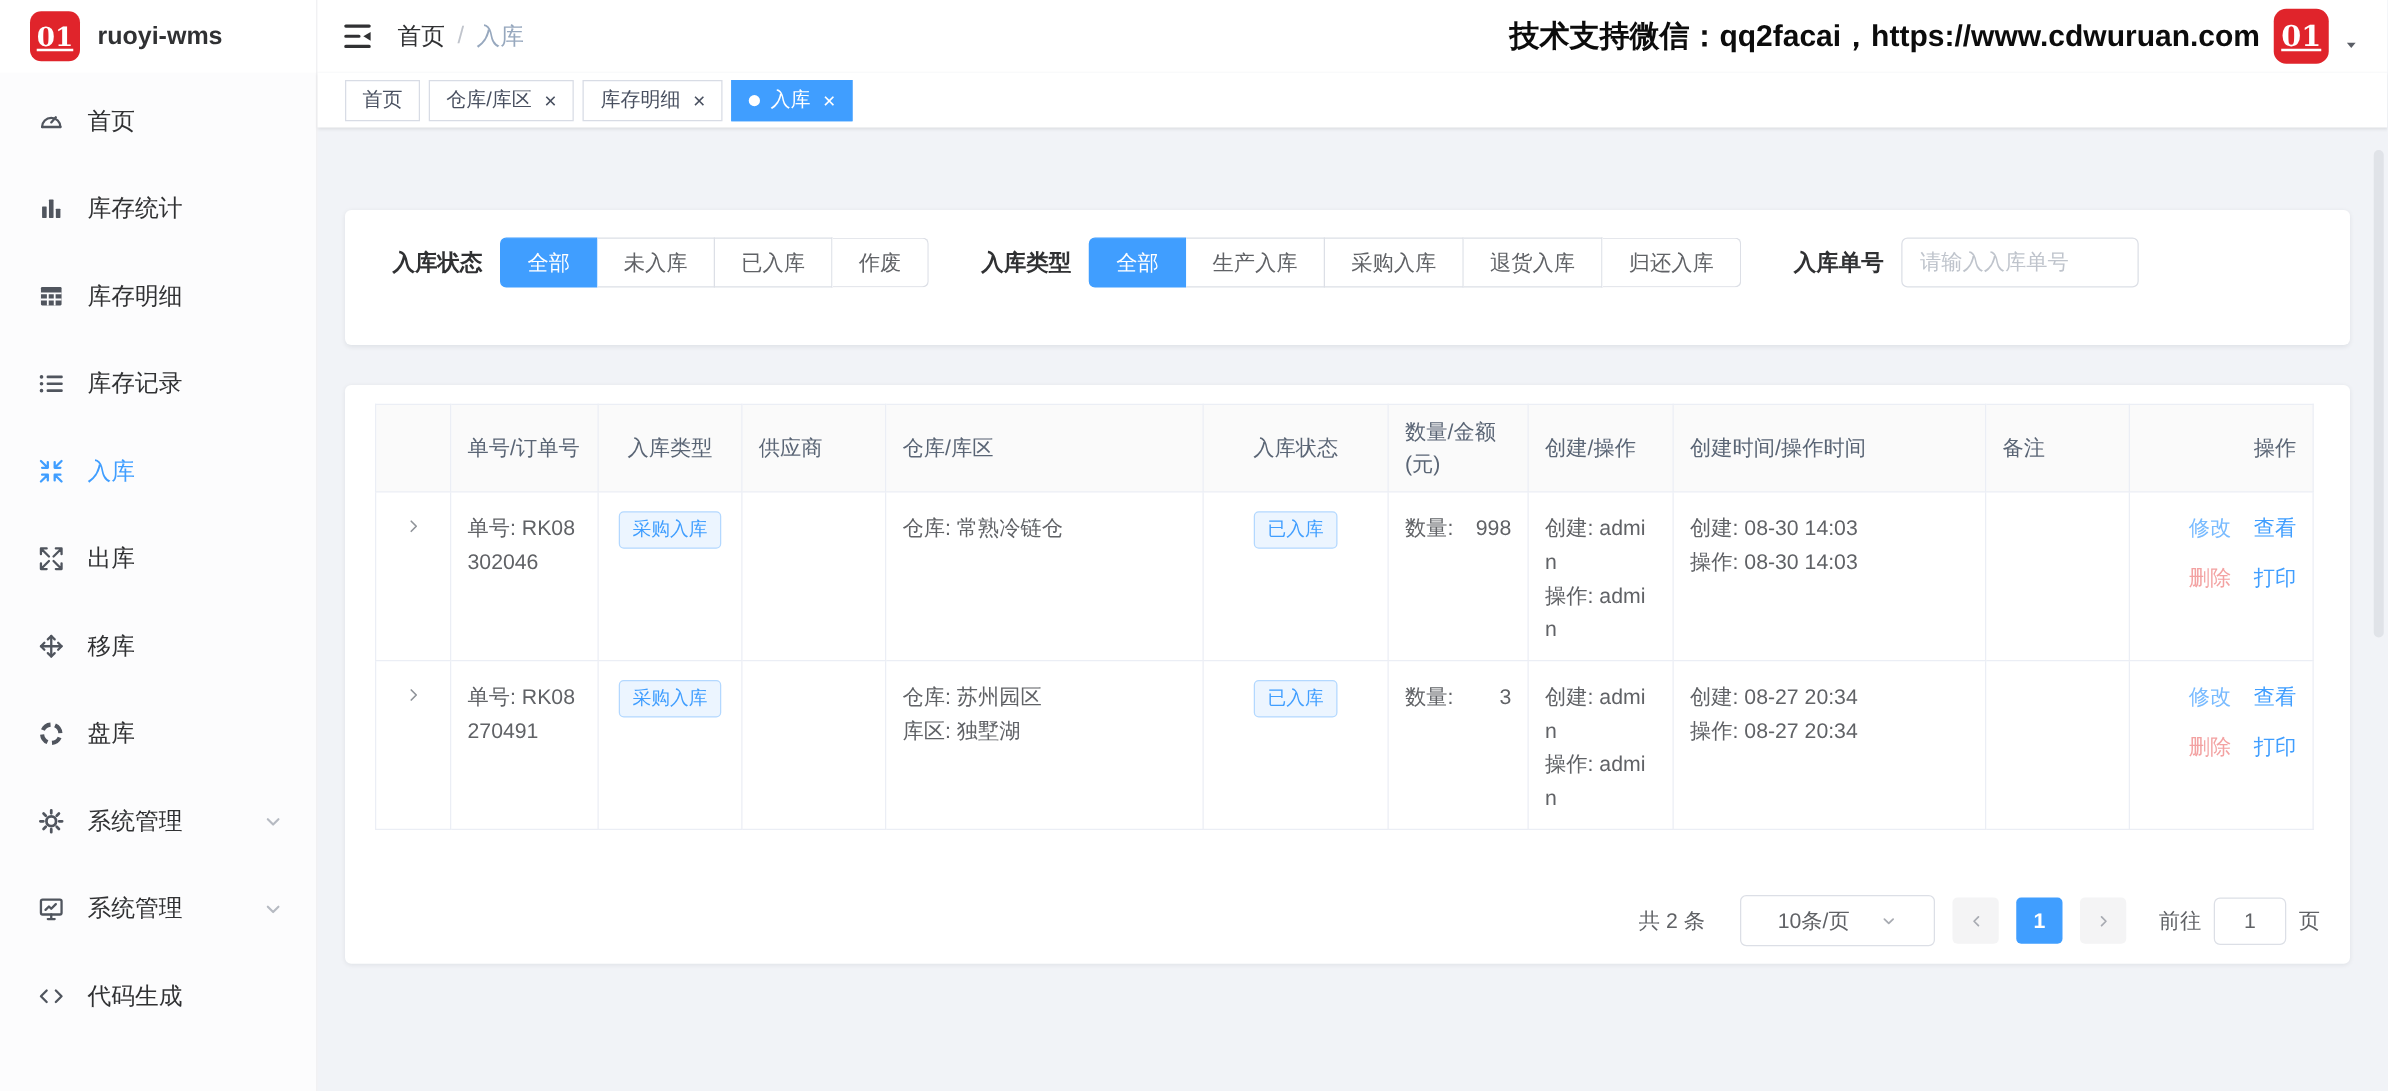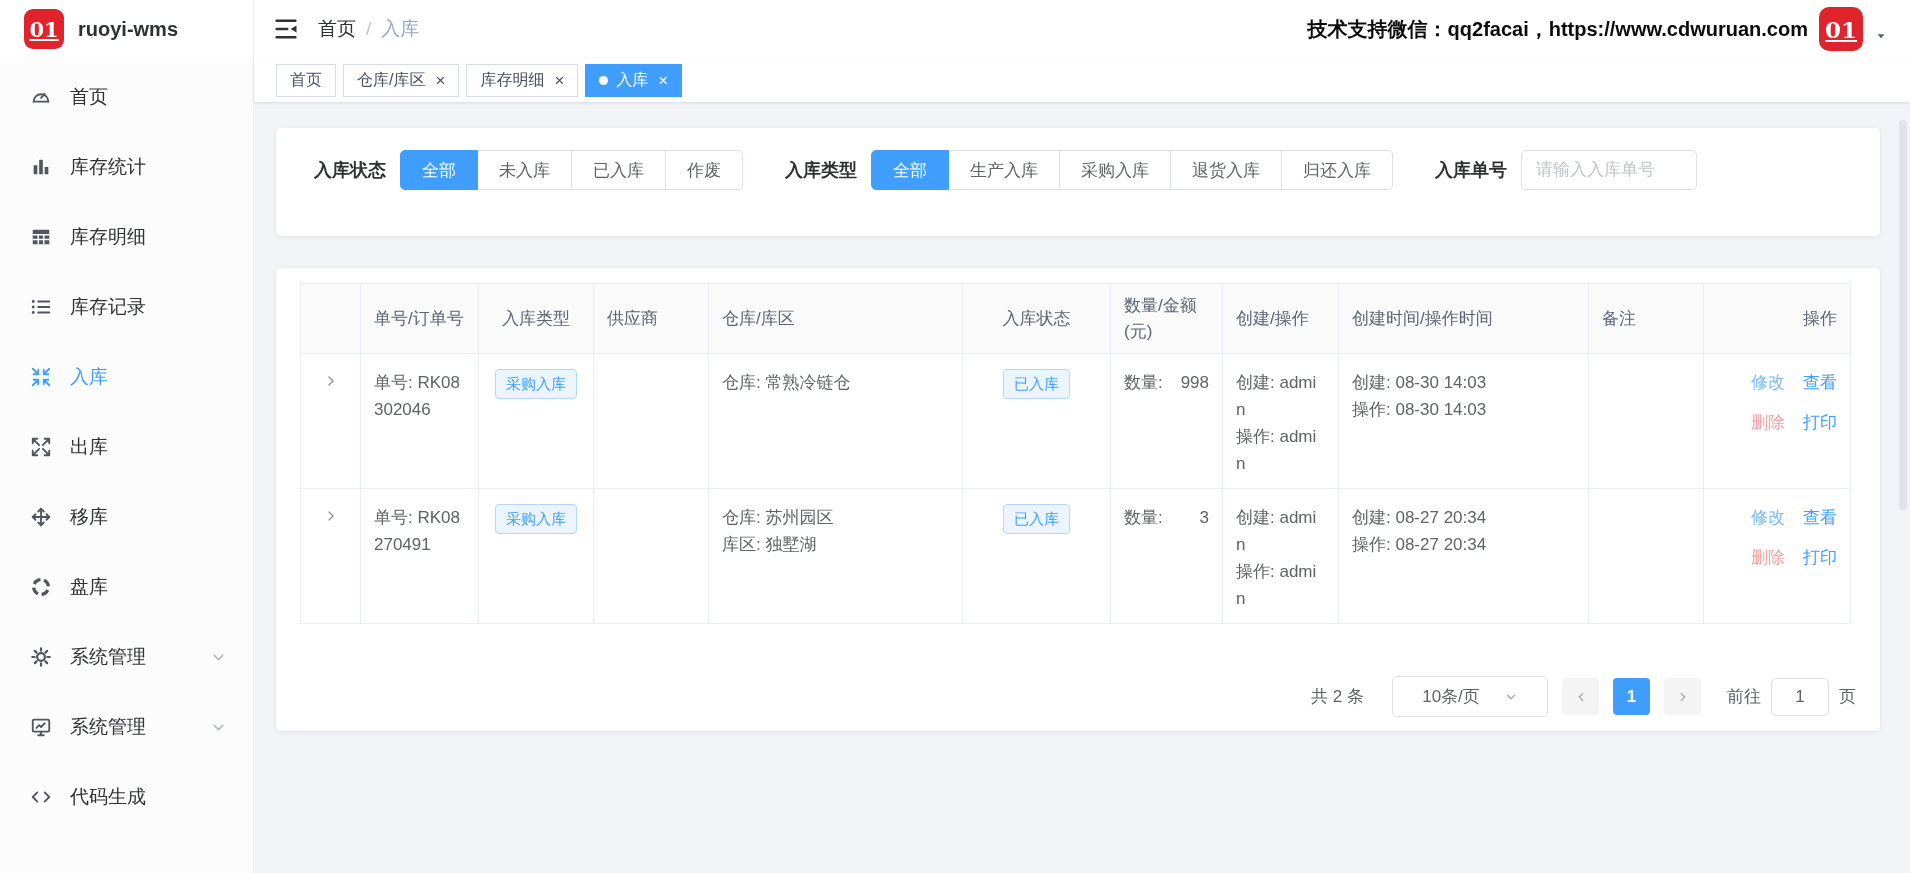--- a/index.html
+++ b/index.html
@@ -26,53 +26,53 @@
   
   .main{flex:1;display:flex;flex-direction:column;min-width:0;}
   .topbar{height:58px;background:#fff;display:flex;align-items:center;padding:0 22px 0 18px;flex:none;}
   .fold-btn{width:28px;height:28px;color:#303133;margin-right:18px;cursor:pointer;}
   .fold-btn svg{width:28px;height:28px;display:block;}
   .breadcrumb{font-size:19px;display:flex;align-items:center;gap:10px;}
   .bc-home{color:#303133;}
   .bc-sep{color:#c0c4cc;}
   .bc-cur{color:#97a8be;}
   .top-right{margin-left:auto;display:flex;align-items:center;gap:11px;}
-  .support-text{font-size:20px;font-weight:700;color:#0c0c0c;}
+  .support-text{font-size:24px;font-weight:700;color:#0c0c0c;}
   .avatar{width:44px;height:44px;border-radius:10px;background:#e0242b;color:#fff;
     font-family:"DejaVu Serif","Liberation Serif",serif;font-weight:700;font-size:23px;
     display:flex;align-items:center;justify-content:center;text-decoration:underline;cursor:pointer;}
   .hdr-caret{color:#5a5e66;cursor:pointer;display:flex;}
   .hdr-caret svg{width:14px;height:14px;margin-top:14px;}
 
   
   .tabbar{height:44px;background:#fff;display:flex;align-items:center;gap:7px;padding-left:22px;
     box-shadow:0 1px 3px rgba(0,0,0,.10);flex:none;position:relative;z-index:2;}
   .tab{height:33px;display:flex;align-items:center;gap:8px;padding:0 13px;border:1px solid #d8dce5;
     background:#fff;font-size:16px;color:#495060;cursor:pointer;white-space:nowrap;}
   .tab.active{background:#409eff;border-color:#409eff;color:#fff;}
   .tab-dot{width:9px;height:9px;border-radius:50%;background:#fff;flex:none;}
   .tab-close{font-size:17px;line-height:1;margin-left:2px;}
 
   
-  .content{flex:1;padding:26px 30px 0 22px;overflow:hidden;}
+  .content{flex:1;padding:26px 30px 0 22px;overflow:hidden;margin-top:40px;}
   .card{background:#fff;border-radius:5px;box-shadow:0 1px 4px rgba(0,21,41,.08);}
 
   .filter-card{padding:22px 24px 46px;}
   .filter-row{display:flex;align-items:center;}
   .filter-row + .filter-row{margin-top:21px;}
   .f-label{font-size:18px;font-weight:700;color:#303133;flex:none;}
   .f-label.fixed{width:86px;text-align:right;margin-right:14px;}
   .f-label.inline{margin-left:42px;margin-right:14px;}
   .radio-group{display:flex;}
   .radio-btn{height:40px;padding:0 21px;border:1px solid #dcdfe6;border-left:none;display:flex;align-items:center;
     font-size:17px;color:#606266;background:#fff;cursor:pointer;white-space:nowrap;}
   .radio-btn:first-child{border-left:1px solid #dcdfe6;border-radius:5px 0 0 5px;}
   .radio-btn:last-child{border-radius:0 5px 5px 0;}
   .radio-btn.active{background:#409eff;border-color:#409eff;color:#fff;}
-  .text-input{height:40px;width:176px;border:1px solid #dcdfe6;border-radius:5px;padding:0 14px;
+  .text-input{height:40px;width:190px;border:1px solid #dcdfe6;border-radius:5px;padding:0 14px;
     font-size:17px;color:#606266;background:#fff;outline:none;}
   .text-input::placeholder{color:#bfc4cc;}
   .btn{height:40px;border-radius:5px;display:inline-flex;align-items:center;gap:8px;font-size:17px;
     cursor:pointer;border:1px solid transparent;padding:0 19px;white-space:nowrap;}
   .btn svg{width:16px;height:16px;display:block;}
   .btn-primary{background:#409eff;color:#fff;}
   .btn-plain{background:#fff;border-color:#dcdfe6;color:#606266;}
   .search-btn{margin-left:32px;}
   .reset-btn{margin-left:14px;}
 

